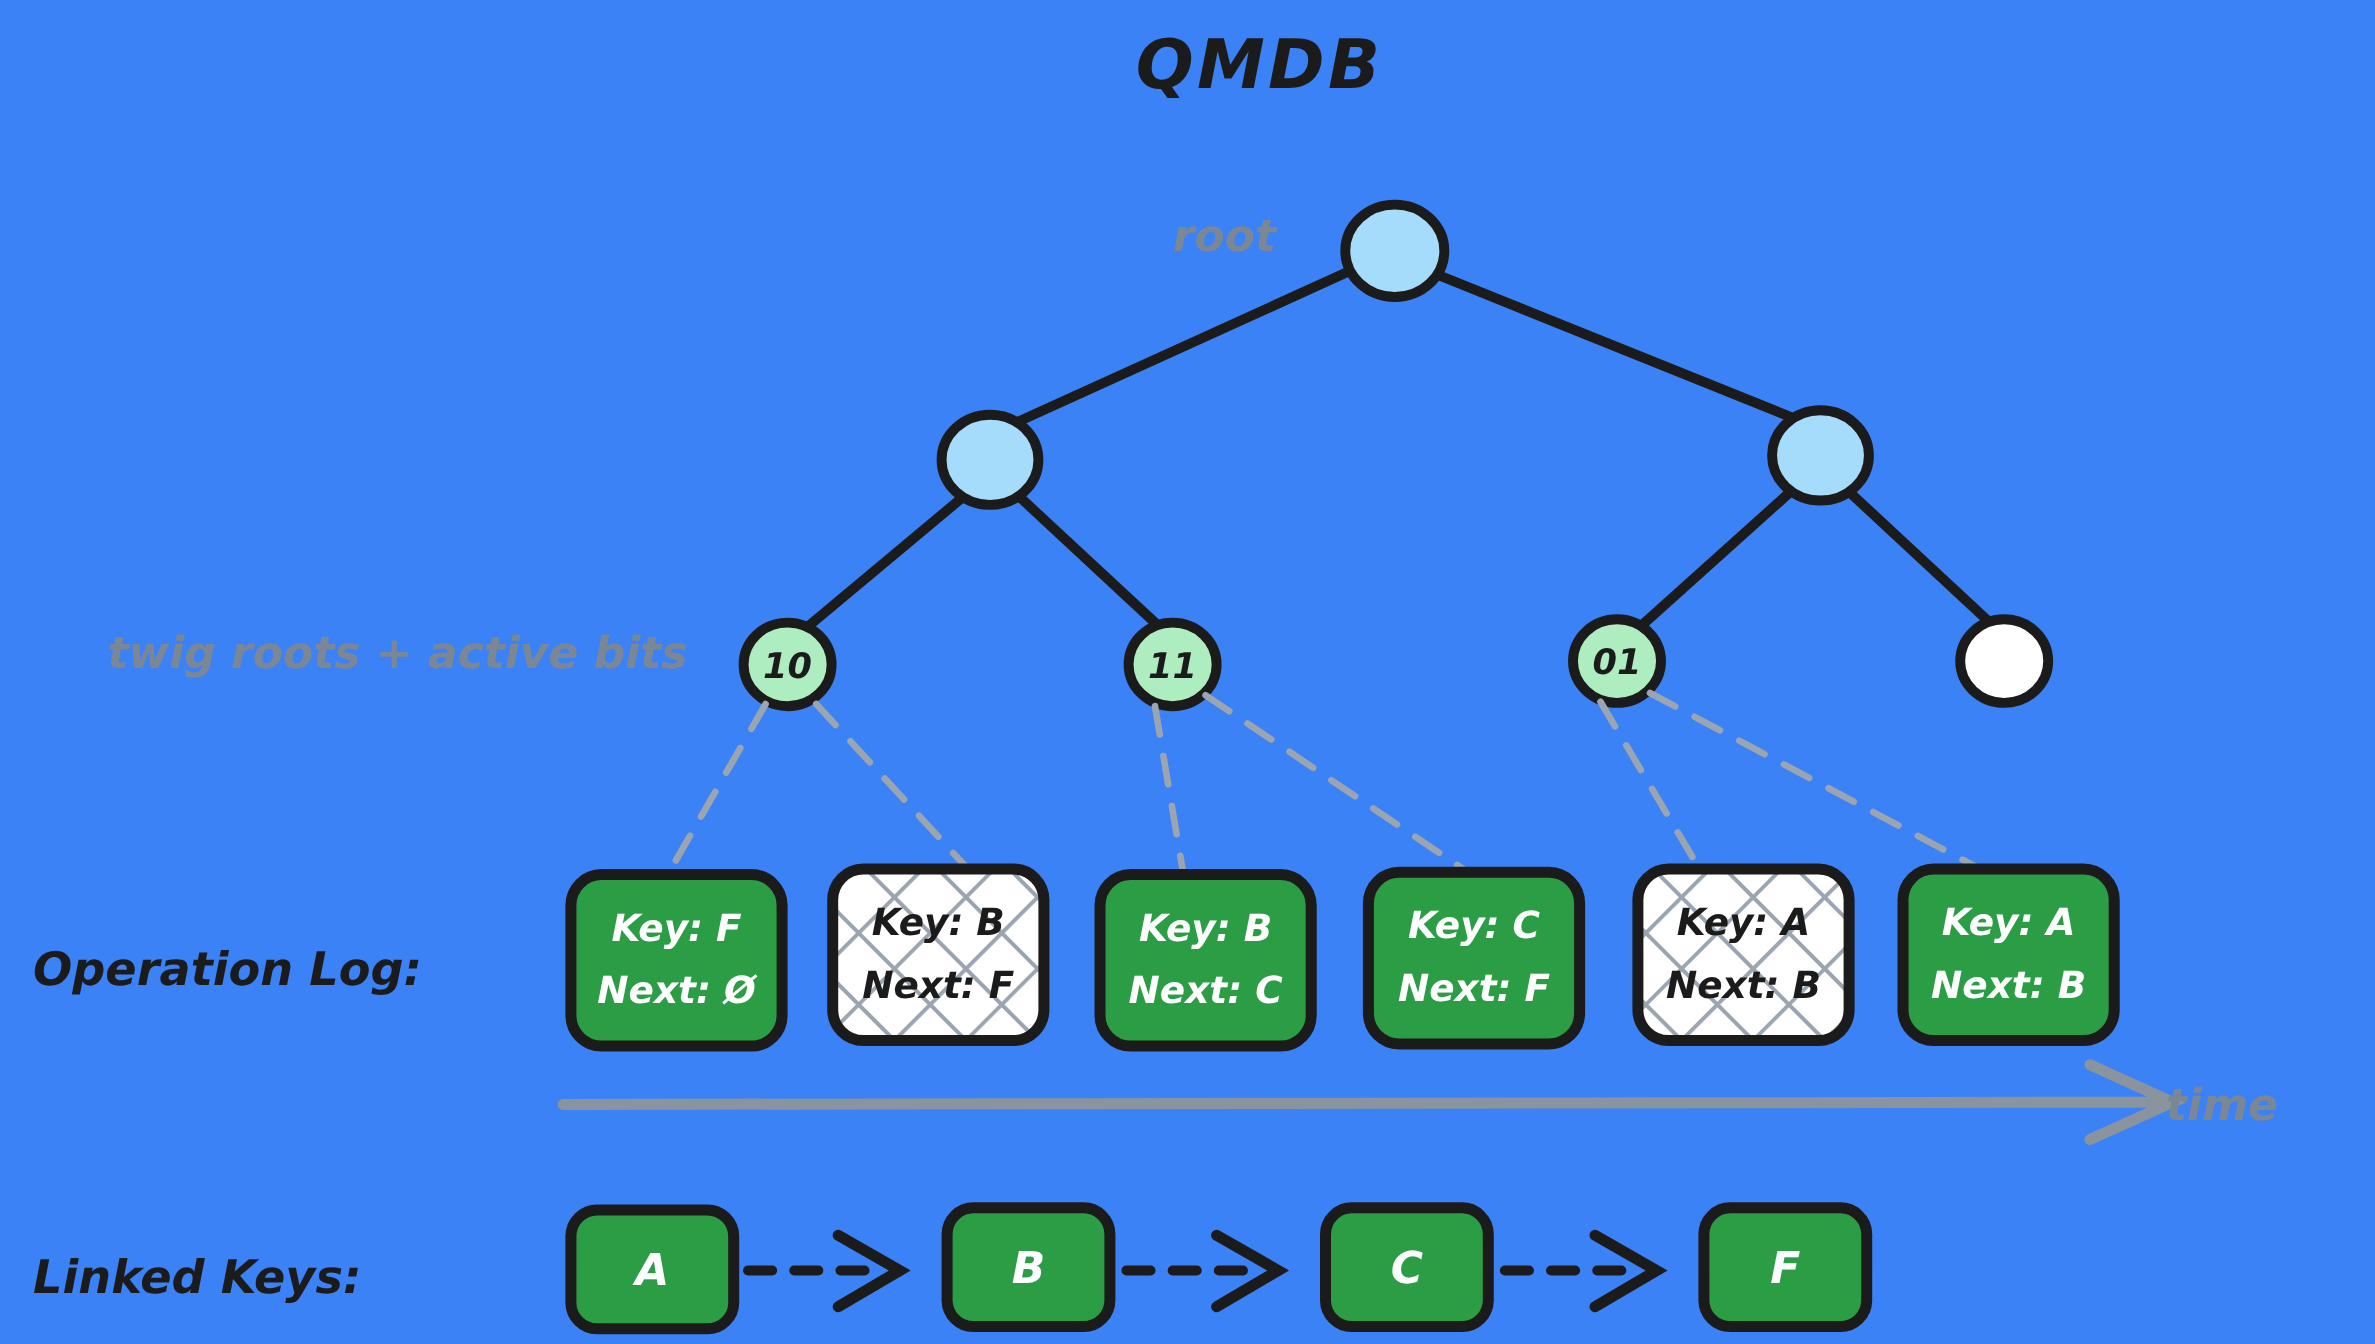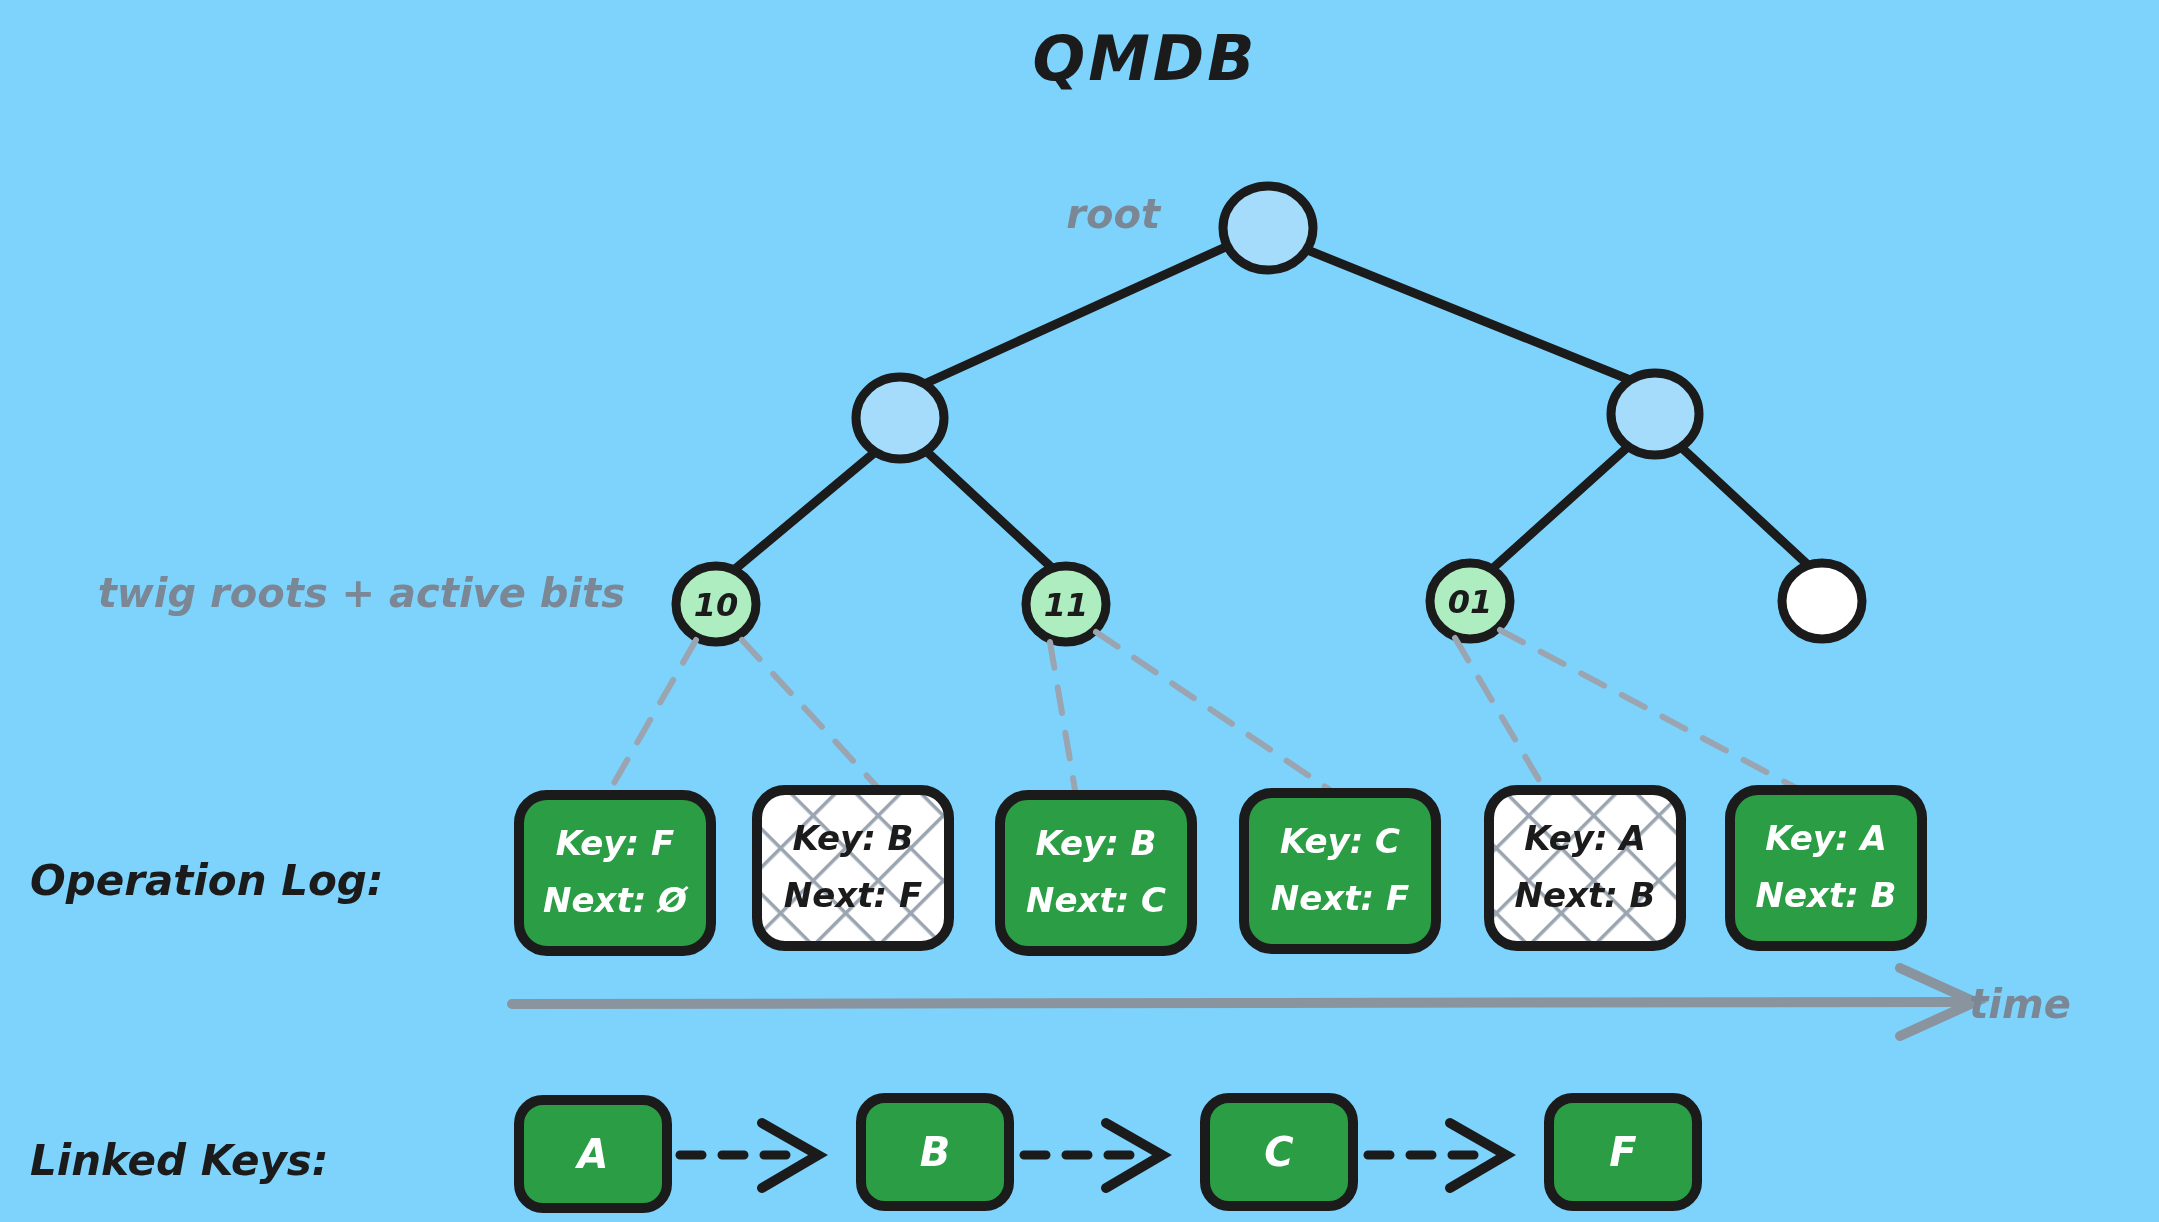--- a/index.html
+++ b/index.html
@@ -7,21 +7,21 @@
     padding: 0;
     background: #ffffff;
   }
   body {
     font-family: "DejaVu Sans", sans-serif;
   }
   #canvas {
     position: relative;
     width: 2159px;
     height: 1222px;
-    background: #7dd3fc;
+    background: #3b82f6;
     overflow: hidden;
   }
   svg.layer {
     position: absolute;
     top: 0;
     left: 0;
     width: 2159px;
     height: 1222px;
     overflow: visible;
   }

